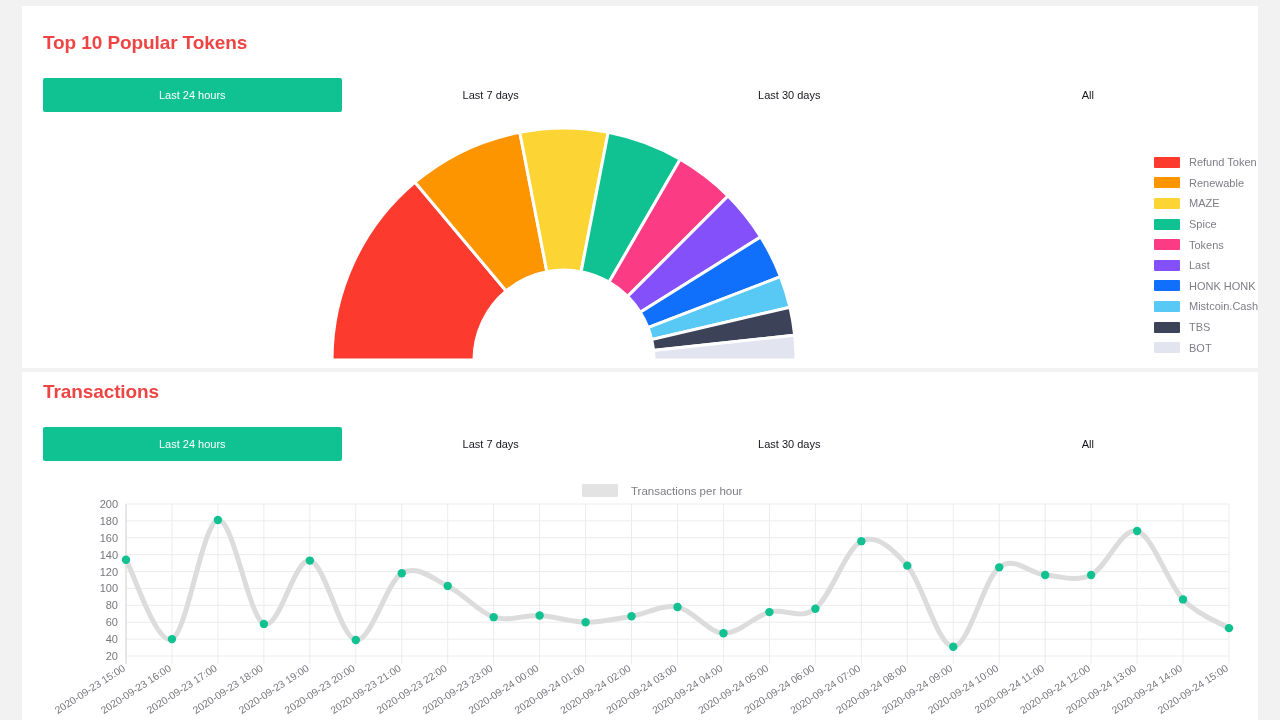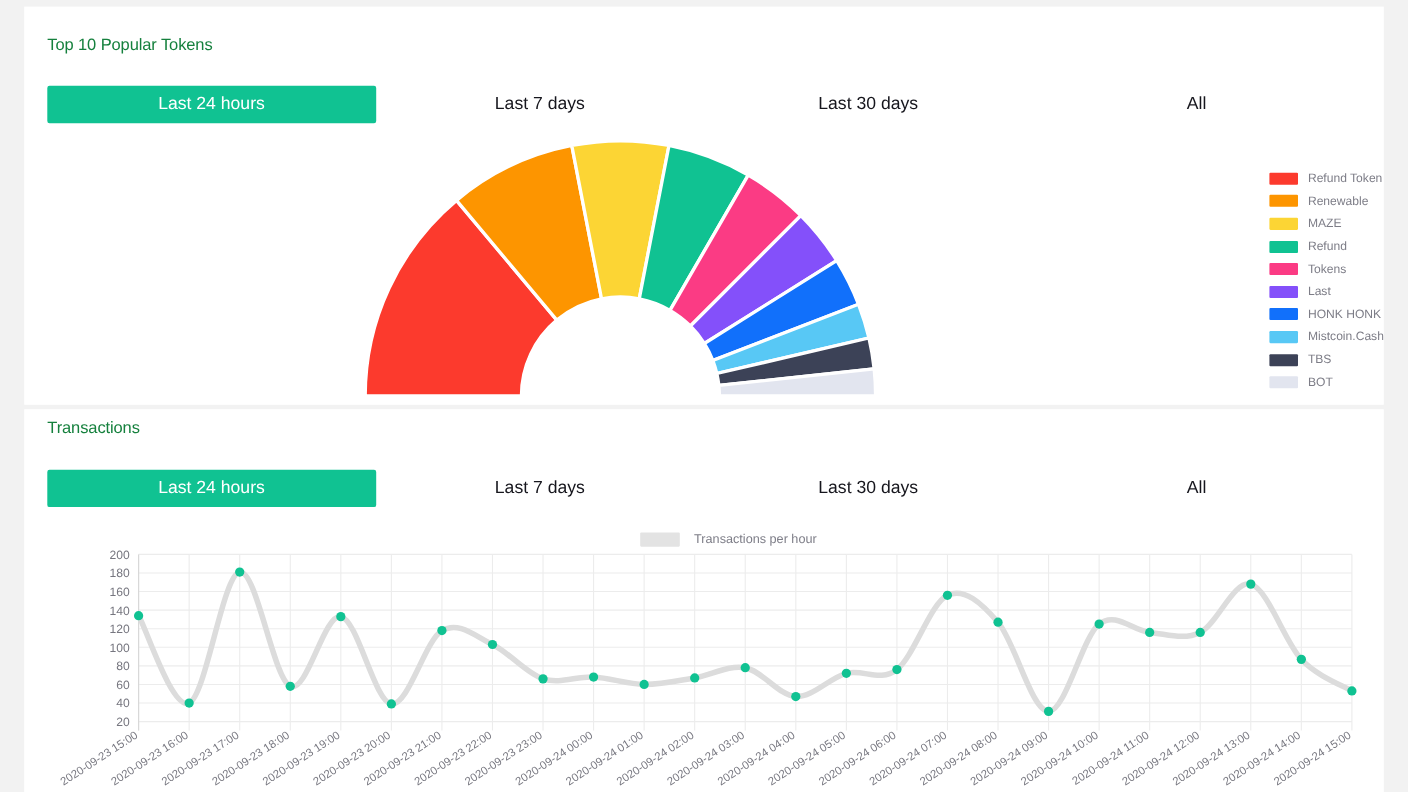--- a/index.html
+++ b/index.html
@@ -24,23 +24,23 @@
     left: 22px;
     width: 1236px;
     overflow: hidden;
   }
   #card-tokens { top: 6px;  height: 362px; }
   #card-tx     { top: 372px; height: 348px; }
 
   .card-title {
     position: absolute;
     left: 21px;
-    font-size: 15px;
-    font-weight: normal;
-    color: #15803d;
+    font-size: 19px;
+    font-weight: bold;
+    color: #ef4444;
     letter-spacing: -0.1px;
     white-space: nowrap;
   }
   #card-tokens .card-title { top: 26px; }
   #card-tx .card-title     { top: 9px; }
 
   
   .tabs {
     position: absolute;
     left: 21px;
@@ -50,21 +50,21 @@
     align-items: stretch;
   }
   #tabs-tokens { top: 72px; }
   #tabs-tx     { top: 55px; }
 
   .tab {
     flex: 1 1 0;
     display: flex;
     align-items: center;
     justify-content: center;
-    font-size: 16px;
+    font-size: 11px;
     color: #16161d;
     border-radius: 2px;
     cursor: pointer;
     user-select: none;
     white-space: nowrap;
   }
   .tab.active {
     background: #10c292;
     color: #ffffff;
   }
@@ -189,21 +189,21 @@
         <div class="legend-row">
           <span class="legend-swatch" style="background: rgb(253, 149, 0);"></span>
           <span class="legend-label">Renewable</span>
         </div>
         <div class="legend-row">
           <span class="legend-swatch" style="background: rgb(252, 213, 52);"></span>
           <span class="legend-label">MAZE</span>
         </div>
         <div class="legend-row">
           <span class="legend-swatch" style="background: rgb(16, 194, 146);"></span>
-          <span class="legend-label">Refund</span>
+          <span class="legend-label">Spice</span>
         </div>
         <div class="legend-row">
           <span class="legend-swatch" style="background: rgb(251, 59, 132);"></span>
           <span class="legend-label">Tokens</span>
         </div>
         <div class="legend-row">
           <span class="legend-swatch" style="background: rgb(132, 80, 250);"></span>
           <span class="legend-label">Last</span>
         </div>
         <div class="legend-row">

